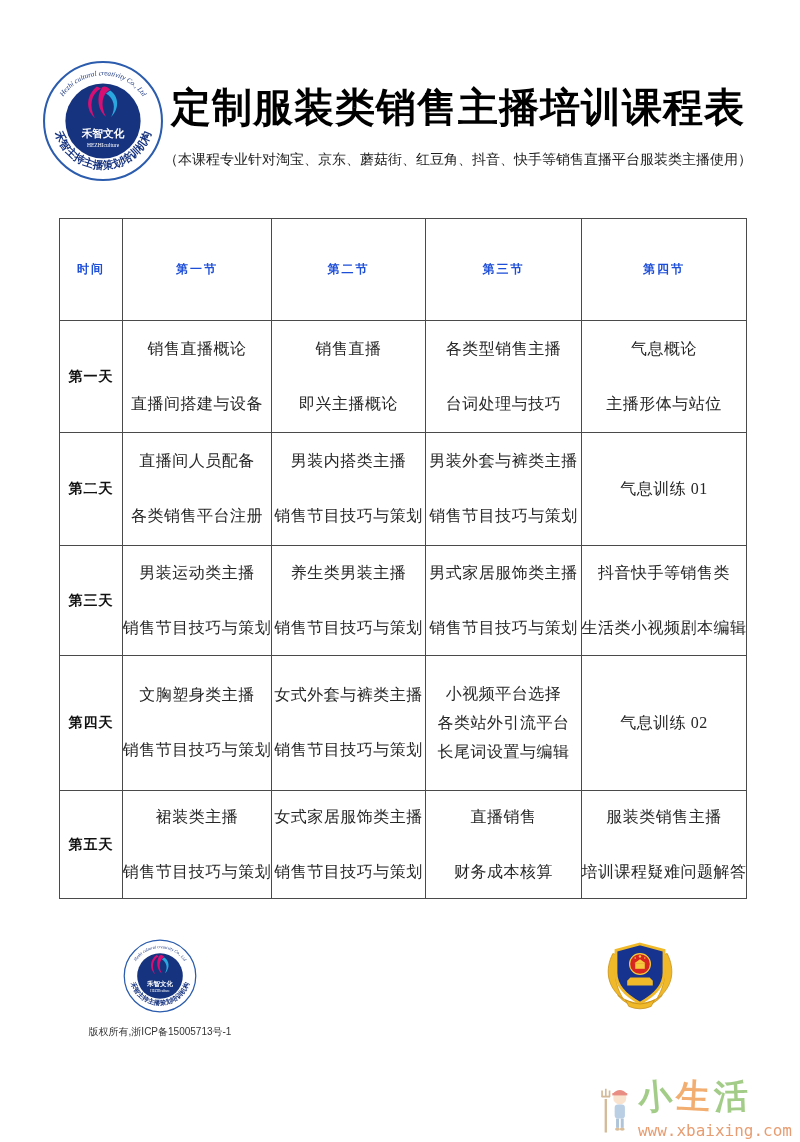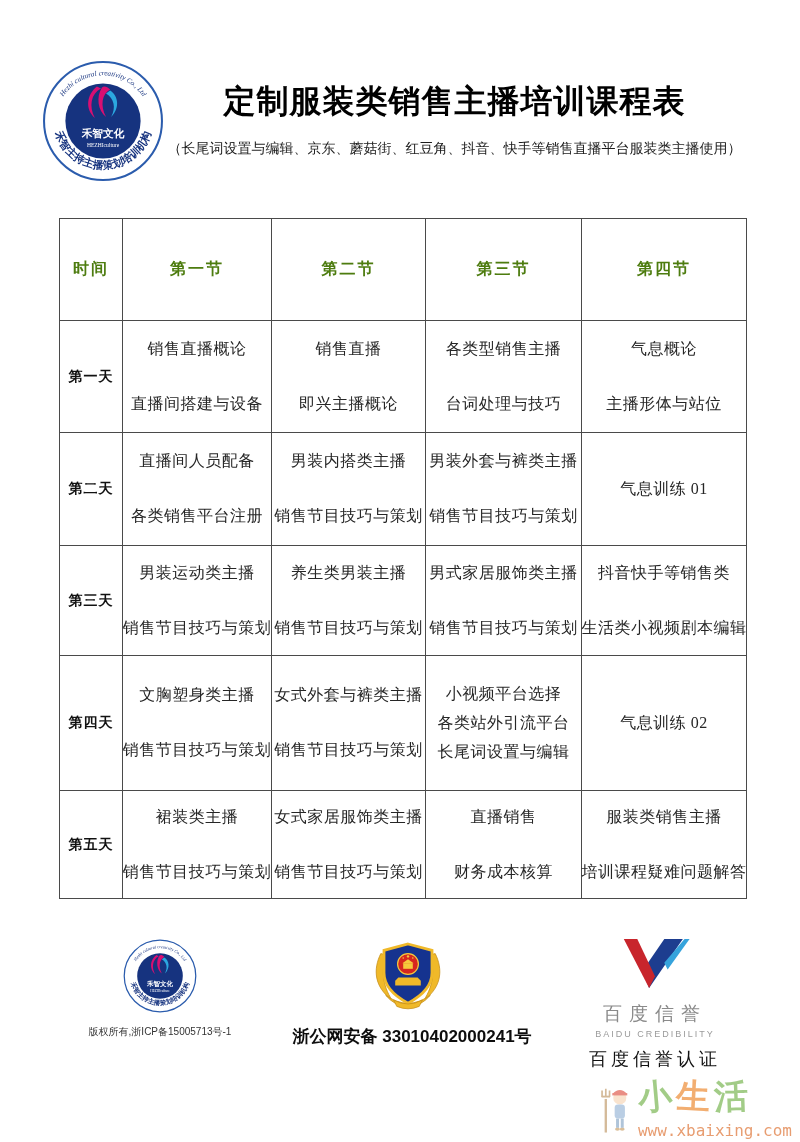--- a/index.html
+++ b/index.html
@@ -6,32 +6,32 @@
   body { background:#ffffff; }
   .page {
     position:relative; width:800px; height:1142px; background:#fff;
     font-family:"Liberation Serif", serif; overflow:hidden;
   }
 
   
   .header { display:flex; align-items:flex-start; padding:60px 55px 0 42px; }
   .logo-wrap { width:122px; height:122px; flex:none; }
   .title-block { flex:1; text-align:center; padding-top:20px; }
-  .page-title { font-size:32px; font-weight:bold; color:#000; letter-spacing:1px; white-space:nowrap; }
+  .page-title { font-size:40px; font-weight:bold; color:#000; letter-spacing:1px; white-space:nowrap; }
   .page-subtitle { font-size:14px; color:#1c1c1c; margin-top:16px; white-space:nowrap; }
 
   
   table.schedule {
     margin:36px 0 0 59px; width:687px; border-collapse:collapse; table-layout:fixed;
   }
   table.schedule td, table.schedule th { border:1px solid #4a4a4a; text-align:center; vertical-align:middle; }
   tr.rh { height:102px; }
   tr.r0 { height:112px; } tr.r1 { height:113px; } tr.r2 { height:110px; }
   tr.r3 { height:135px; } tr.r4 { height:108px; }
-  th.col-h { font-size:16px; font-weight:bold; color:#4d7c0f; letter-spacing:2px; }
+  th.col-h { font-size:12px; font-weight:bold; color:#1d4ed8; letter-spacing:2px; }
   td.day { font-size:14px; font-weight:bold; color:#111; letter-spacing:1px; }
   .cell { display:flex; flex-direction:column; justify-content:center; align-items:center; gap:34px; height:100%; }
   .cell.g24 { gap:8px; }
   .line { font-size:16px; color:#262626; white-space:nowrap; letter-spacing:0.5px; }
 
   
   .footer { display:flex; justify-content:space-between; align-items:flex-start; padding:0 45px 0 60px; margin-top:40px; }
   .f-col { text-align:center; }
   .f-left { width:200px; }
   .f-center { width:230px; }
@@ -74,21 +74,21 @@
         </text>
         <path d="M54,26 C44,34 42,48 52,57 C46,46 48,33 58,28 Z" fill="#d80f72"></path>
         <path d="M59,27 C53,36 55,50 63,56 C57,45 59,33 67,29 C64,26 61,25 59,27 Z" fill="#d80f72"></path>
         <path d="M67,30 C75,35 77,47 68,56 C73,47 71,38 63,33 Z" fill="#2ba7e0"></path>
         <text x="60" y="76" text-anchor="middle" font-size="10.5" font-weight="bold" fill="#ffffff">禾智文化</text>
         <text x="60" y="86" text-anchor="middle" font-size="5.5" fill="#ffffff">HEZHIculture</text>
       </svg>
     </div>
     <div class="title-block">
       <div class="page-title">定制服装类销售主播培训课程表</div>
-      <div class="page-subtitle">（长尾词设置与编辑、京东、蘑菇街、红豆角、抖音、快手等销售直播平台服装类主播使用）</div>
+      <div class="page-subtitle">（本课程专业针对淘宝、京东、蘑菇街、红豆角、抖音、快手等销售直播平台服装类主播使用）</div>
     </div>
   </div>
 
   <table class="schedule">
     <colgroup>
       <col style="width:63px">
         <col style="width:149px">
         <col style="width:154px">
         <col style="width:156px">
         <col style="width:165px">
@@ -273,33 +273,22 @@
         <path d="M50,6 L80,14 V42 Q80,64 50,80 Q20,64 20,42 V14 Z" fill="#15338f" stroke="#f0b929" stroke-width="3.5"></path>
         <circle cx="50" cy="31" r="13" fill="#d6261f" stroke="#f5c93c" stroke-width="1.5"></circle>
         <rect x="44" y="30" width="12" height="7" fill="#f5c93c"></rect>
         <path d="M43,30 L50,25 L57,30 Z" fill="#f5c93c"></path>
         <circle cx="50" cy="21.5" r="1.5" fill="#f5c93c"></circle>
         <circle cx="44" cy="23.5" r="1" fill="#f5c93c"></circle>
         <circle cx="56" cy="23.5" r="1" fill="#f5c93c"></circle>
         <path d="M34,52 L38,48 H62 L66,52 V58 H34 Z" fill="#f0b929"></path>
         <path d="M32,76 Q50,86 68,76 L64,84 Q50,90 36,84 Z" fill="#f0b929" stroke="#c8901a" stroke-width="1"></path>
       </svg>
-      <div class="police">浙公网安备 33010402000241号</div>
-    </div>
-
-    <div class="f-col f-right">
-      <svg viewBox="0 0 90 64" width="76" height="54">
-        <polygon points="38,58 30,38 56,0 78,0" fill="#1d3d8f"></polygon>
-        <polygon points="8,0 24,0 45,44 38,58" fill="#c8252c"></polygon>
-        <polygon points="80,0 86,0 60,36 56,28" fill="#36a3dc"></polygon>
-      </svg>
-      <div class="bd-cn">百度信誉</div>
-      <div class="bd-en">BAIDU CREDIBILITY</div>
-      <div class="bd-cert">百度信誉认证</div>
-    </div>
+    </div>
+
   </div>
 
   <div class="watermark">
     <svg viewBox="0 0 36 60" width="34" height="56" opacity="0.85">
       <line x1="6" y1="16" x2="6" y2="52" stroke="#c09a6a" stroke-width="2.5"></line>
       <path d="M2,7 V14 M6,5 V14 M10,7 V14" stroke="#c09a6a" stroke-width="1.8" fill="none"></path>
       <path d="M1.5,13.5 H10.5" stroke="#c09a6a" stroke-width="2" fill="none"></path>
       <circle cx="21" cy="15" r="7" fill="#f7d6b8"></circle>
       <path d="M13,11 Q21,2 29,11 Z" fill="#e05a4a"></path>
       <path d="M13,11 H29" stroke="#e05a4a" stroke-width="2.5"></path>

